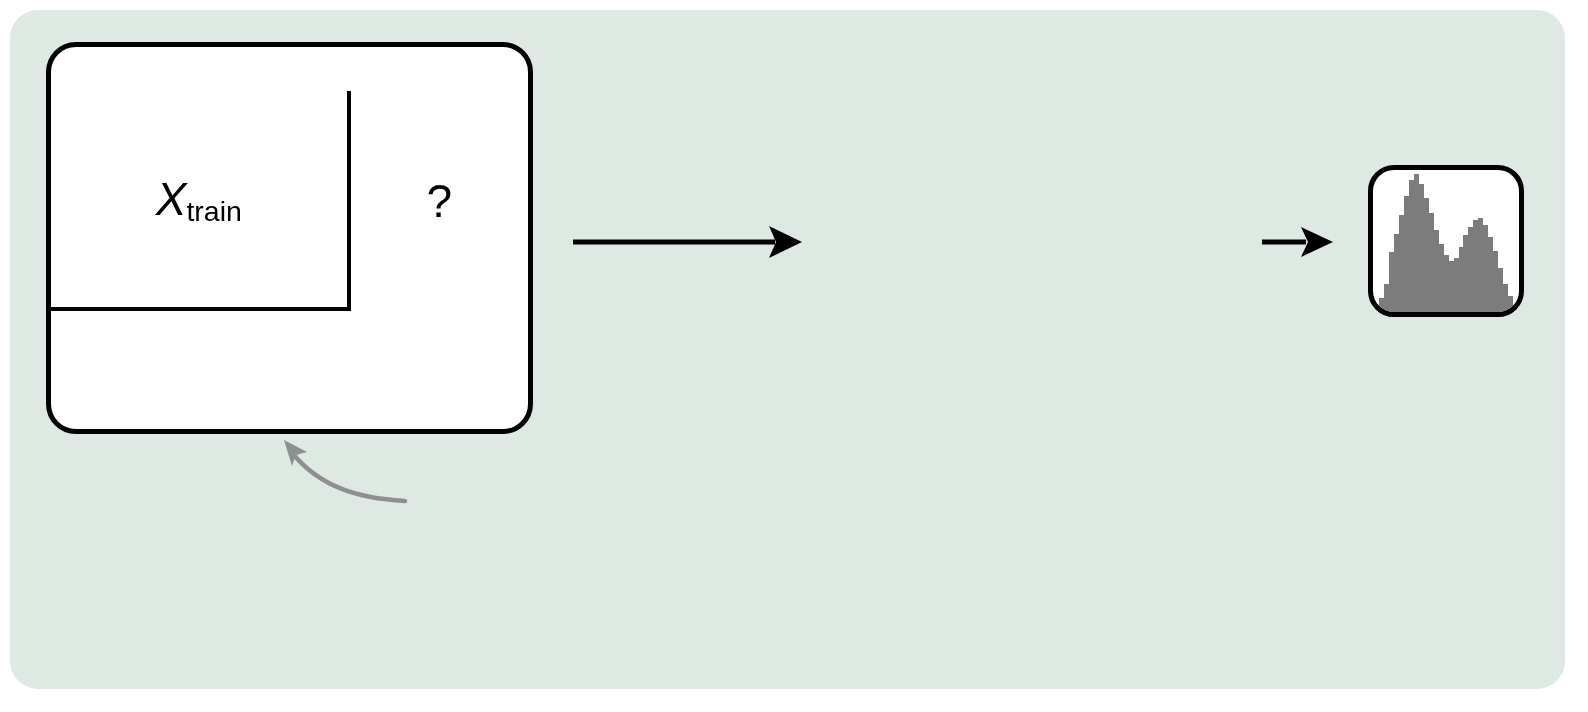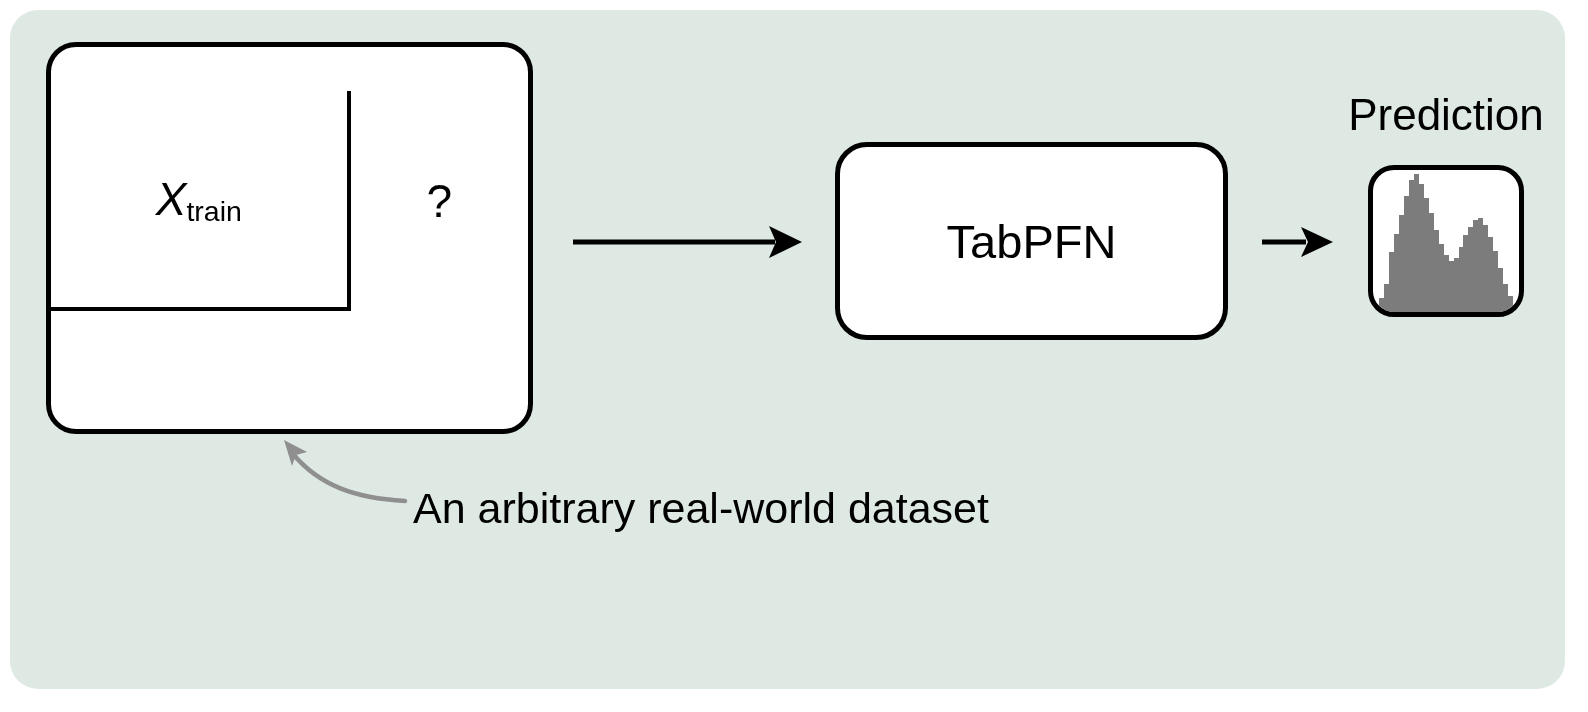--- a/index.html
+++ b/index.html
@@ -109,25 +109,21 @@
 
   <div class="dataset-table">
     <div class="cell c1 r1">
       <span class="math"><i>X</i><sub>train</sub></span>
     </div>
     <div class="cell">
       <span>?</span>
     </div>
   </div>
 
-  <div class="model-box">
-    <span>TabPFN</span>
-  </div>
 
-  <div class="prediction-label">Prediction</div>
 
   <div class="hist-box">
     <div class="hist-bars">
         <div class="bar" style="height: 10%;"></div>
         <div class="bar" style="height: 20%;"></div>
         <div class="bar" style="height: 42%;"></div>
         <div class="bar" style="height: 55%;"></div>
         <div class="bar" style="height: 68%;"></div>
         <div class="bar" style="height: 82%;"></div>
         <div class="bar" style="height: 93%;"></div>
@@ -147,21 +143,20 @@
         <div class="bar" style="height: 66%;"></div>
         <div class="bar" style="height: 61%;"></div>
         <div class="bar" style="height: 53%;"></div>
         <div class="bar" style="height: 43%;"></div>
         <div class="bar" style="height: 31%;"></div>
         <div class="bar" style="height: 20%;"></div>
         <div class="bar" style="height: 11%;"></div>
       </div>
   </div>
 
-  <div class="annotation">An arbitrary real-world dataset</div>
 
   <svg class="overlay" viewBox="0 0 1588 712" aria-hidden="true">
     <g class="black-arrow">
       <line x1="573" y1="242" x2="775" y2="242"></line>
       <polygon points="769,226 802,242 769,258 776,242"></polygon>
     </g>
     <g class="black-arrow">
       <line x1="1262" y1="242" x2="1306" y2="242"></line>
       <polygon points="1301,227 1333,242 1301,257 1308,242"></polygon>
     </g>

